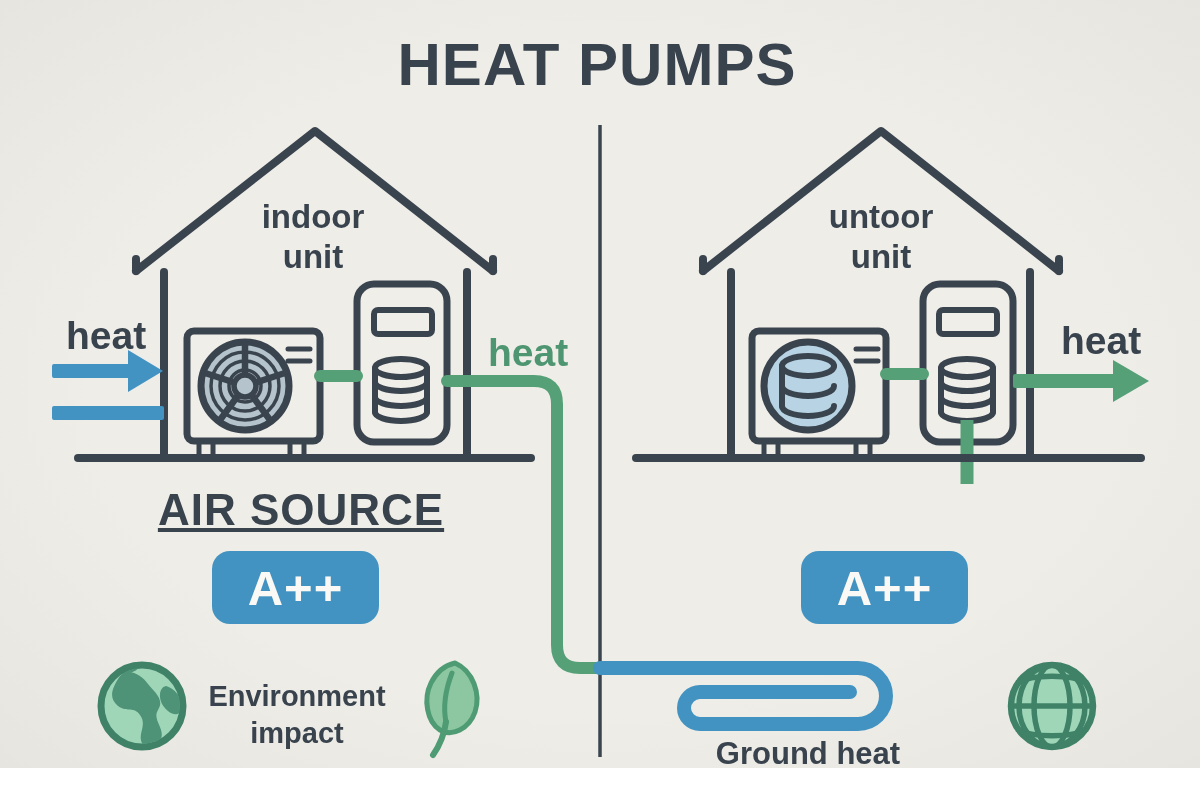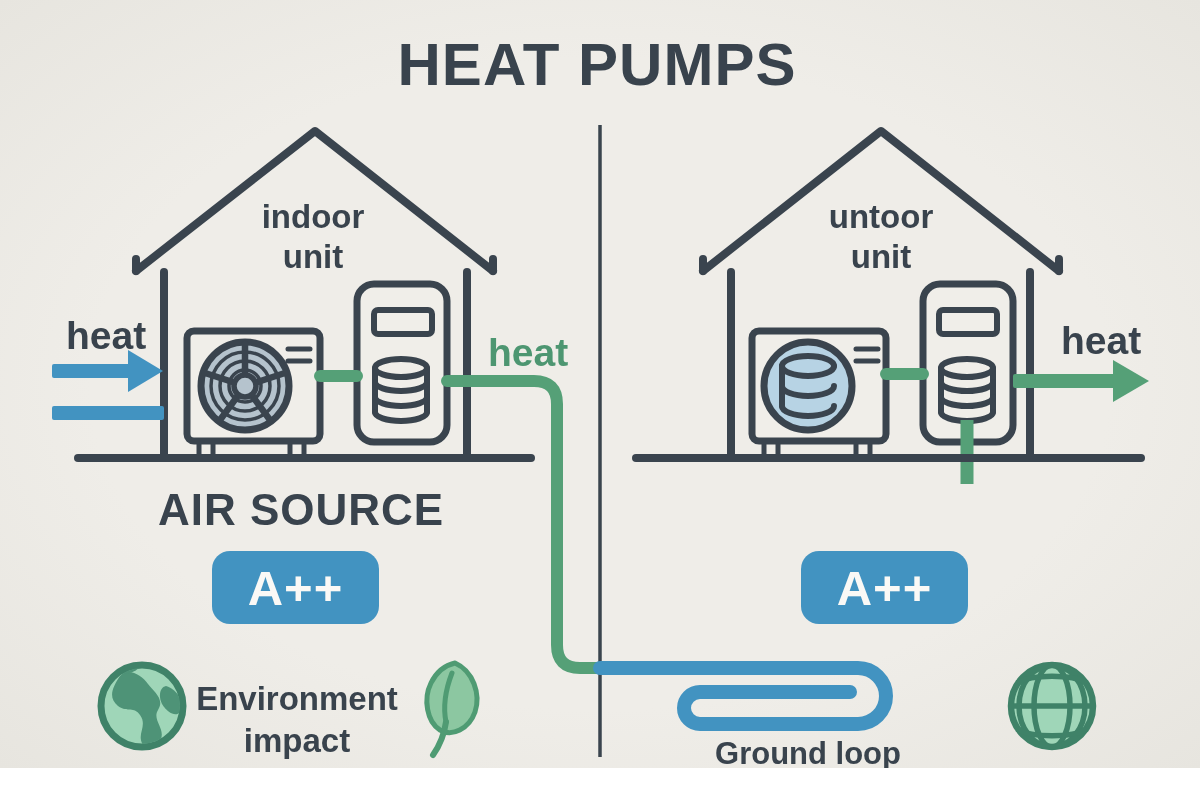--- a/index.html
+++ b/index.html
@@ -15,30 +15,30 @@
   .center{transform:translateX(-50%);text-align:center;}
   #title{top:30px;left:597px;font-size:60px;font-weight:800;letter-spacing:1px;white-space:nowrap;}
   .house-label{font-size:33px;line-height:1.22;width:160px;}
   #label-left-house{top:197px;left:313px;}
   #label-right-house{top:197px;left:881px;}
   .heat-label{font-size:39px;white-space:nowrap;}
   #heat-in-left{top:314px;left:66px;}
   #heat-out-left{top:331px;left:488px;color:#4D9671;}
   #heat-out-right{top:319px;left:1061px;}
   .source-label{font-size:44px;font-weight:800;letter-spacing:1px;white-space:nowrap;}
-  #air-source{top:485px;left:301px;}
+  #air-source{top:485px;left:301px;text-decoration:underline;}
   #ground-source{top:485px;left:877px;}
   .badge{
     position:absolute;z-index:2;width:167px;height:73px;border-radius:18px;
     background:#4293C1;display:flex;align-items:center;justify-content:center;
     color:#FAF9F6;font-size:49px;font-weight:800;letter-spacing:1px;
   }
   #badge-left{top:551px;left:212px;}
   #badge-right{top:551px;left:801px;}
-  #env-label{top:678px;left:297px;font-size:33px;line-height:1.28;width:240px;}
+  #env-label{top:678px;left:297px;font-size:29px;line-height:1.28;width:240px;}
   #groundloop-label{top:736px;left:808px;font-size:31px;white-space:nowrap;}
 </style>
 </head>
 <body>
 
 <div id="canvas">
 
   <svg id="art" width="1200" height="800" viewBox="0 0 1200 800">
     <defs>
       <clipPath id="earthClip">
@@ -186,14 +186,14 @@
   <div id="air-source" class="txt center source-label">AIR SOURCE</div>
 
   <div id="badge-left" class="badge">
     <span>A++</span>
   </div>
   <div id="badge-right" class="badge">
     <span>A++</span>
   </div>
 
   <div id="env-label" class="txt center">Environment impact</div>
-  <div id="groundloop-label" class="txt center">Ground loop</div>
+  <div id="groundloop-label" class="txt center">Ground heat</div>
 </div>
 
 </body></html>

